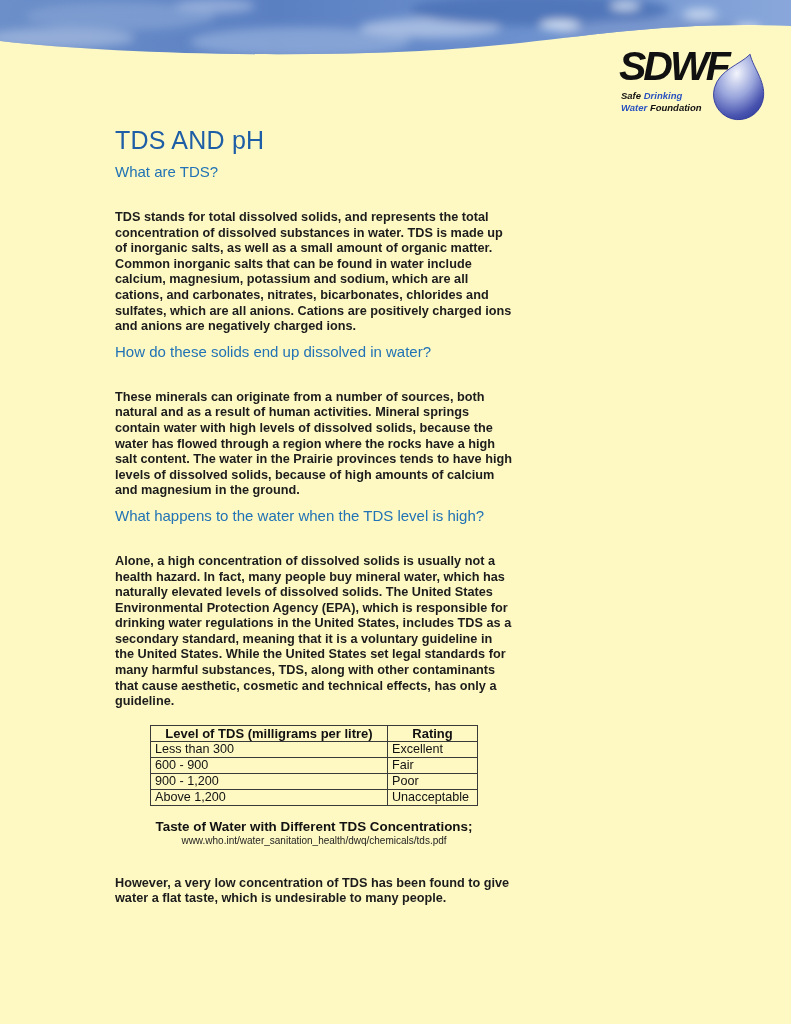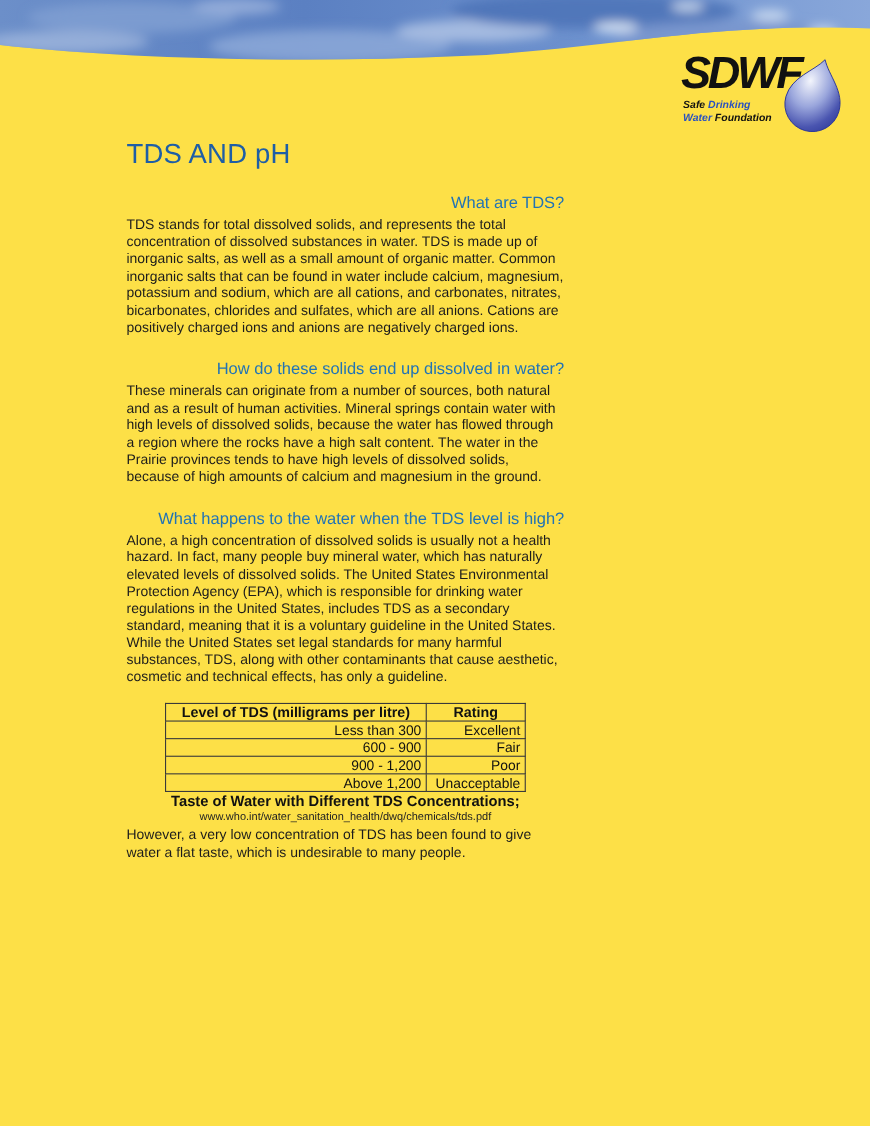--- a/index.html
+++ b/index.html
@@ -2,21 +2,21 @@
 <html><head>
 <meta charset="utf-8">
 <style>
   * { margin: 0; padding: 0; box-sizing: border-box; }
   html, body { background: #ffffff; }
   body { font-family: "Liberation Sans", "DejaVu Sans", sans-serif; }
   .page {
     position: relative;
     width: 791px;
     height: 1024px;
-    background: #fde047;
+    background: #fef9c3;
     overflow: hidden;
     margin: 0 auto;
   }
   
   .header-wave {
     position: absolute;
     top: 0; left: 0;
     width: 791px; height: 62px;
     line-height: 0;
   }
@@ -64,31 +64,31 @@
     padding: 0 115px;
   }
   .doc-title {
     margin-top: 64px;
     font-size: 25px;
     font-weight: 500;
     color: #1e5ea6;
     letter-spacing: 0.2px;
   }
   .section-heading {
-    margin-top: 21px;
+    margin-top: 8px;
     font-size: 15px;
     font-weight: 400;
     color: #2173b5;
-    text-align: right;
   }
   .para {
-    margin-top: 4px;
+    margin-top: 30px;
     font-size: 12.7px;
     line-height: 15.6px;
     color: #1c1c1c;
+    font-weight: bold;
   }
   
   .table-block {
     margin-top: 15px;
     text-align: center;
   }
   table.tds-table {
     border-collapse: collapse;
     margin: 0 auto;
     table-layout: fixed;
@@ -100,25 +100,25 @@
     color: #111111;
     height: 16px;
     padding: 0 4px;
     white-space: nowrap;
   }
   table.tds-table th {
     font-weight: bold;
     font-size: 13px;
     text-align: center;
   }
-  table.tds-table td { text-align: right; margin-left: 13px; }
+  table.tds-table td { text-align: left; margin-left: 13px; }
   .col-level { width: 237px; }
   .col-rating { width: 90px; }
   .table-caption {
-    margin-top: 1px;
+    margin-top: 13px;
     font-size: 13.4px;
     font-weight: bold;
     color: #111111;
   }
   .table-source {
     margin-top: 1px;
     font-size: 10px;
     color: #222222;
   }
   

